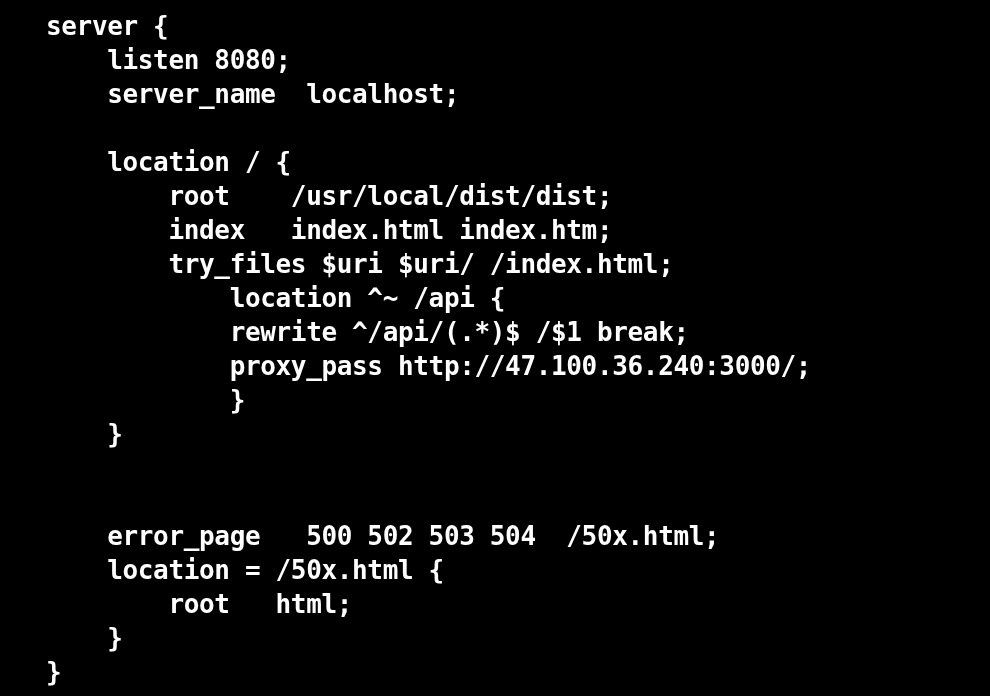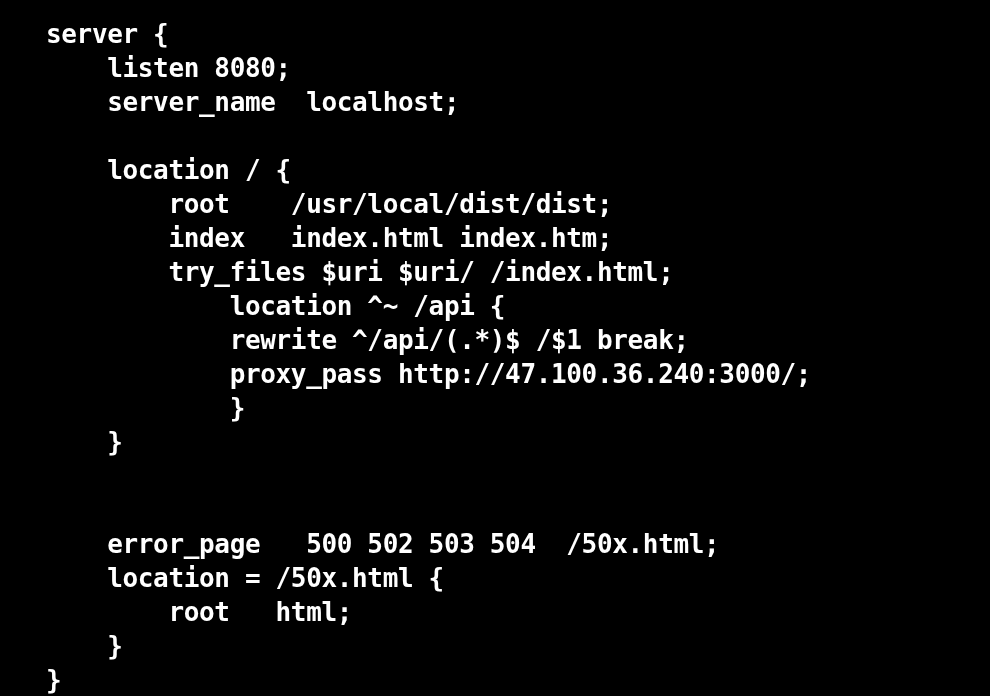--- a/index.html
+++ b/index.html
@@ -14,21 +14,21 @@
   #screen {
     position: relative;
     width: 990px;
     height: 696px;
     background: #000000;
     box-sizing: border-box;
   }
   #code-block {
     position: absolute;
     left: 46px;
-    top: 17px;
+    top: 9px;
     margin: 0;
     padding: 0;
     font-family: "DejaVu Sans Mono", "Liberation Mono", monospace;
     font-size: 26px;
     font-weight: bold;
     line-height: 34px;
     letter-spacing: -0.35px;
     color: #FFFFFF;
     background: transparent;
     white-space: pre;

